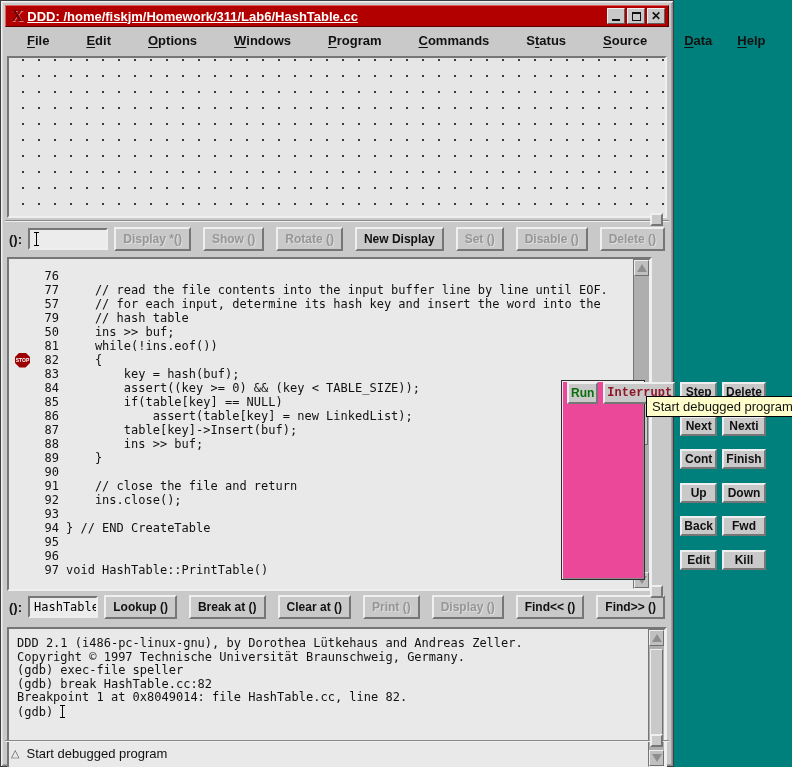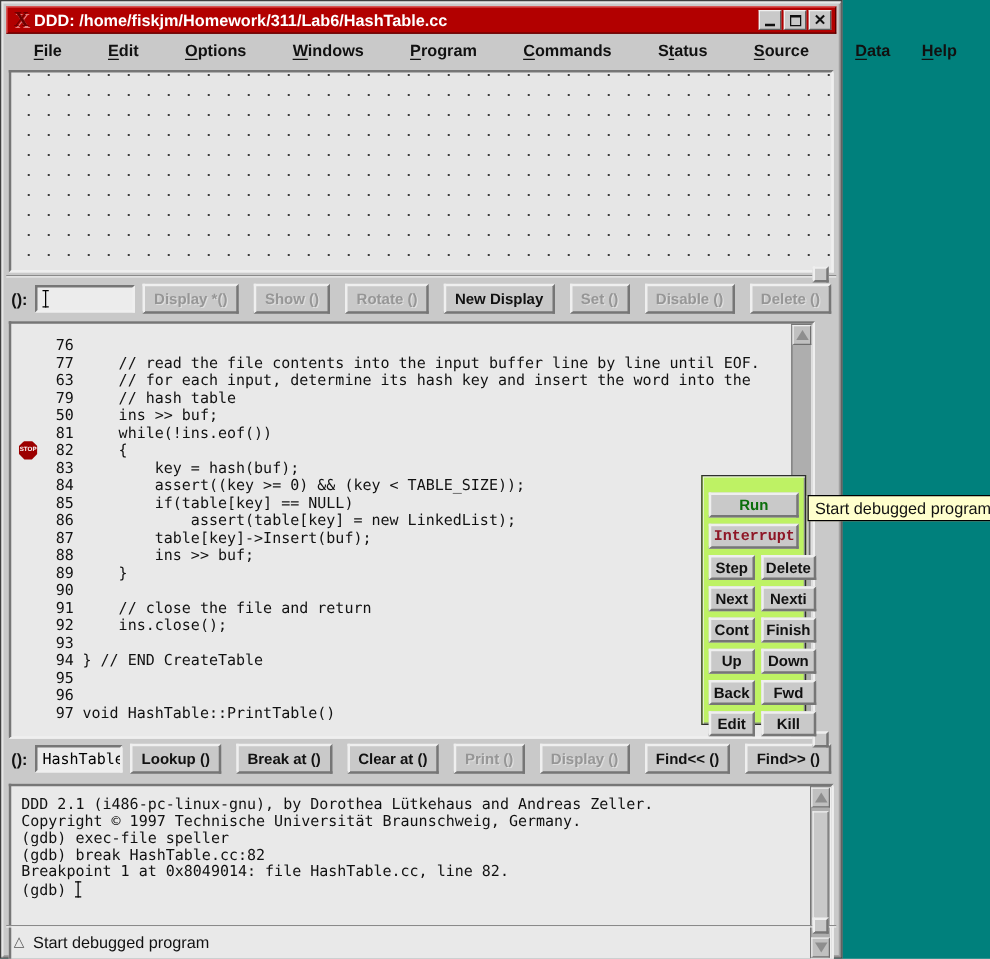--- a/index.html
+++ b/index.html
@@ -29,21 +29,21 @@
   .titlebar {
     position:absolute; left:4px; top:4px; right:4px; height:22px;
     background:#b20000; display:flex; align-items:center; padding:0 3px;
     border-top:1px solid #e06060; border-left:1px solid #e06060;
     border-bottom:1px solid #5a0000; border-right:1px solid #5a0000;
   }
   .logo {
     font-family:"Liberation Serif", serif; font-weight:bold; font-size:17px;
     color:#6e0000; text-shadow:1px 1px 0 #e58080; margin:0 4px 0 2px; line-height:18px;
   }
-  .title { color:#ffffff; font-weight:bold; font-size:13px; white-space:nowrap; flex:1; }
+  .title { color:#ffffff; font-weight:bold; font-size:13px; white-space:nowrap; flex:1;text-decoration:underline; }
   .winbtns { display:flex; gap:2px; }
   .wbtn {
     width:18px; height:16px; display:flex; align-items:center; justify-content:center;
     background:#c9c9c9; border-top:1px solid #f0f0f0; border-left:1px solid #f0f0f0;
     border-bottom:1px solid #5f5f5f; border-right:1px solid #5f5f5f; cursor:default;
   }
   .glyph-min { width:8px; height:2px; background:#111; margin-top:8px; }
   .glyph-max { width:9px; height:9px; border:1px solid #111; border-top-width:2px; }
   .glyph-close { font-size:12px; font-weight:bold; color:#111; line-height:12px; }
 
@@ -133,23 +133,23 @@
   .tri-down { width:0; height:0; border-left:5px solid transparent; border-right:5px solid transparent;
               border-top:8px solid #8e8e8e; }
   .sb-trough { flex:1; position:relative; }
   .sb-thumb { position:absolute; left:1px; right:1px; background:#c9c9c9;
               border-top:1px solid #efefef; border-left:1px solid #efefef;
               border-bottom:1px solid #6f6f6f; border-right:1px solid #6f6f6f; }
 
   
   .cmdpanel {
     position:absolute; left:560px; top:379px; width:84px; height:200px; z-index:10;
-    background:#bef264; border:1px solid #2e2e2e;
+    background:#ec4899; border:1px solid #2e2e2e;
     box-shadow: inset 1px 1px 0 #efefef, inset -1px -1px 0 #8a8a8a;
-    padding:13px 5px; display:flex; flex-direction:column; gap:5px;
+    padding:1px 5px; display:flex; flex-direction:row; gap:5px;
   }
   .cmdpanel .wide { width:100%; height:22px; padding:1px 2px; }
   .run-label { color:#0b6e0b; }
   .interrupt-label { color:#8e1626;font-family:Liberation Mono, monospace; }
   .cmdgrid { display:grid; grid-template-columns:1fr 1fr; gap:5px 5px; }
   .cmdgrid .mbtn { height:20px; padding:1px 2px; font-size:12px; }
 
   
   .tooltip {
     position:absolute; left:646px; top:396px; z-index:20;
@@ -239,21 +239,21 @@
           <span class="lnum">76</span>
           <span class="ltext"></span>
         </div>
           <div class="code-line">
           <span class="bp-marker"><span class="stop-sign">STOP</span></span>
           <span class="lnum">77</span>
           <span class="ltext">    // read the file contents into the input buffer line by line until EOF.</span>
         </div>
           <div class="code-line">
           <span class="bp-marker"><span class="stop-sign">STOP</span></span>
-          <span class="lnum">63</span>
+          <span class="lnum">57</span>
           <span class="ltext">    // for each input, determine its hash key and insert the word into the</span>
         </div>
           <div class="code-line">
           <span class="bp-marker"><span class="stop-sign">STOP</span></span>
           <span class="lnum">79</span>
           <span class="ltext">    // hash table</span>
         </div>
           <div class="code-line">
           <span class="bp-marker"><span class="stop-sign">STOP</span></span>
           <span class="lnum">50</span>

